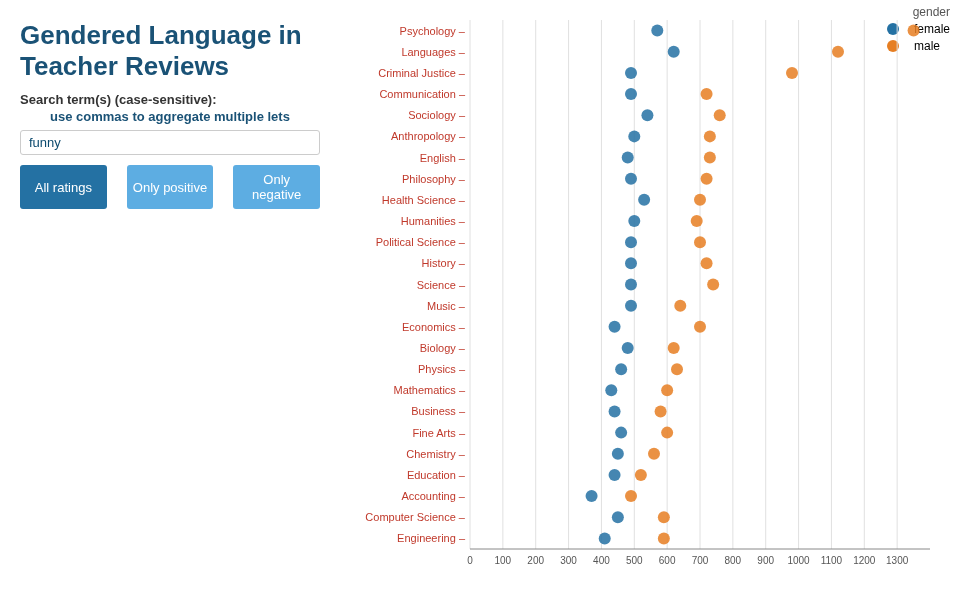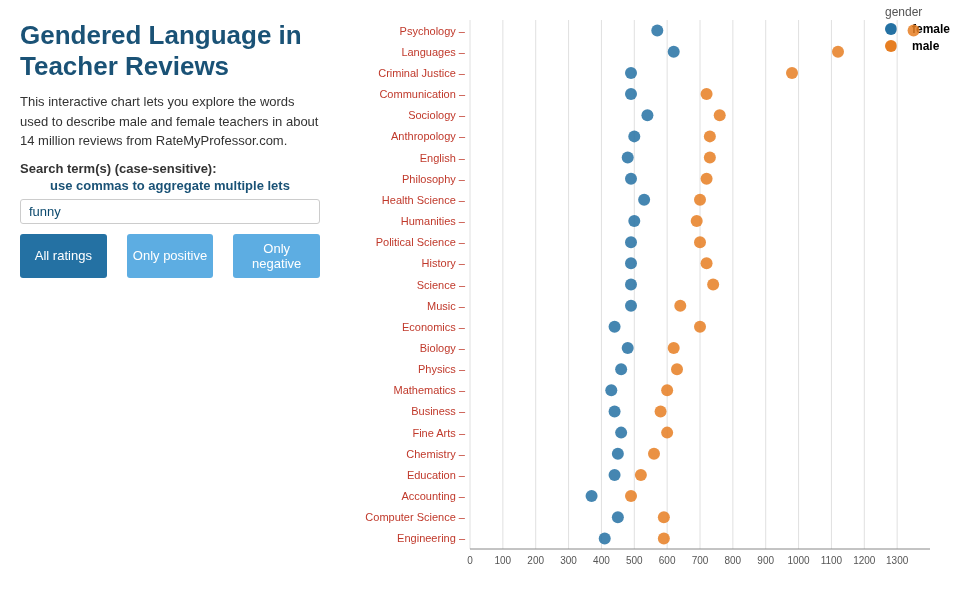--- a/index.html
+++ b/index.html
@@ -86,37 +86,37 @@
       color: #fff;
     }
     .filter-btn.inactive {
       background: #5dade2;
       color: #fff;
     }
     .right-panel {
       flex: 1;
       position: relative;
       padding: 15px 10px 30px 0;
+      text-align: right;
     }
     .legend {
       position: absolute;
       top: 5px;
       right: 10px;
       font-size: 12px;
     }
     .legend-title {
       color: #555;
       margin-bottom: 3px;
     }
     .legend-item {
       display: flex;
       align-items: center;
       gap: 15px;
       margin-bottom: 3px;
-      font-weight: bold;
     }
     .legend-dot {
       width: 12px;
       height: 12px;
       border-radius: 50%;
     }
     .dot-female { background: #2471a3; }
     .dot-male { background: #e67e22; }
     svg.chart {
       position: absolute;
@@ -124,21 +124,20 @@
       left: 0;
       width: 100%;
       height: 100%;
     }
   </style>
 </head>
 <body>
 
 <div class="left-panel">
   <div class="title">Gendered Language in Teacher Reviews</div>
-  <p class="description">This interactive chart lets you explore the words used to describe male and female teachers in about 14 million reviews from RateMyProfessor.com.</p>
   <span class="search-label">Search term(s) (case-sensitive):</span>
   <span class="search-sublabel">use commas to aggregate multiple lets</span>
   <input class="search-input" type="text" value="funny" style="">
   <div class="filter-buttons">
     <button class="filter-btn active">All ratings</button>
     <button class="filter-btn inactive">Only positive</button>
     <button class="filter-btn inactive">Only negative</button>
   </div>
 </div>
 

